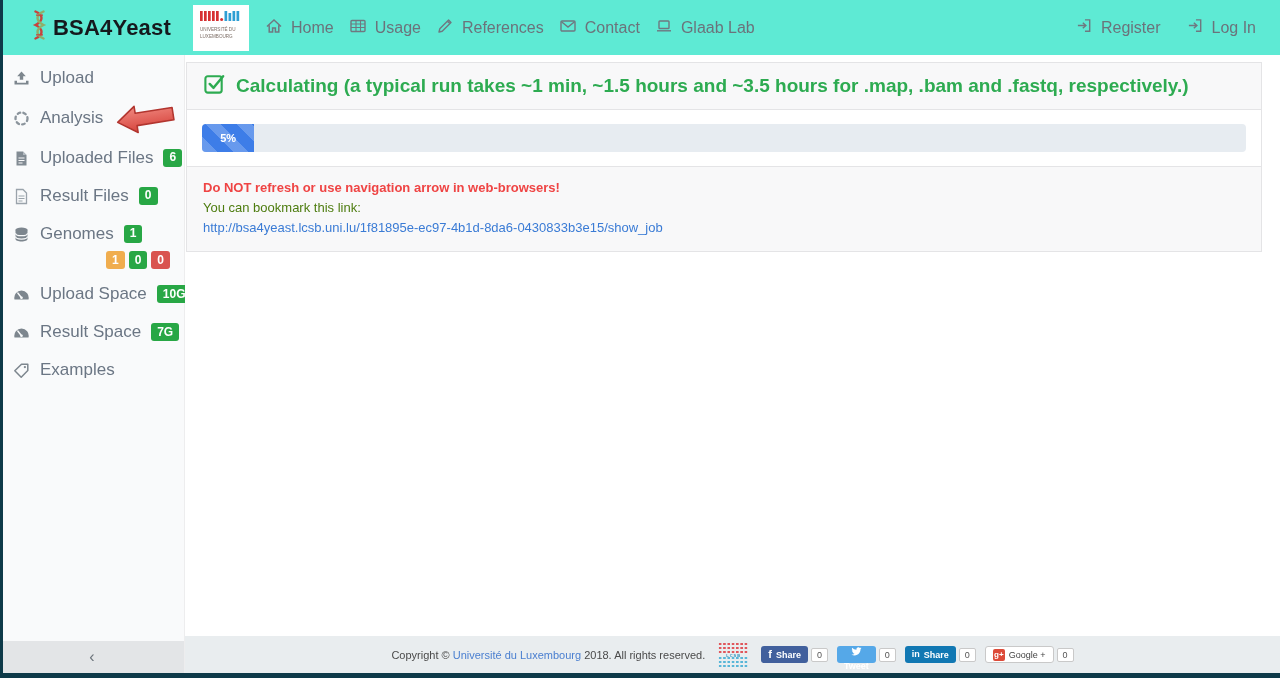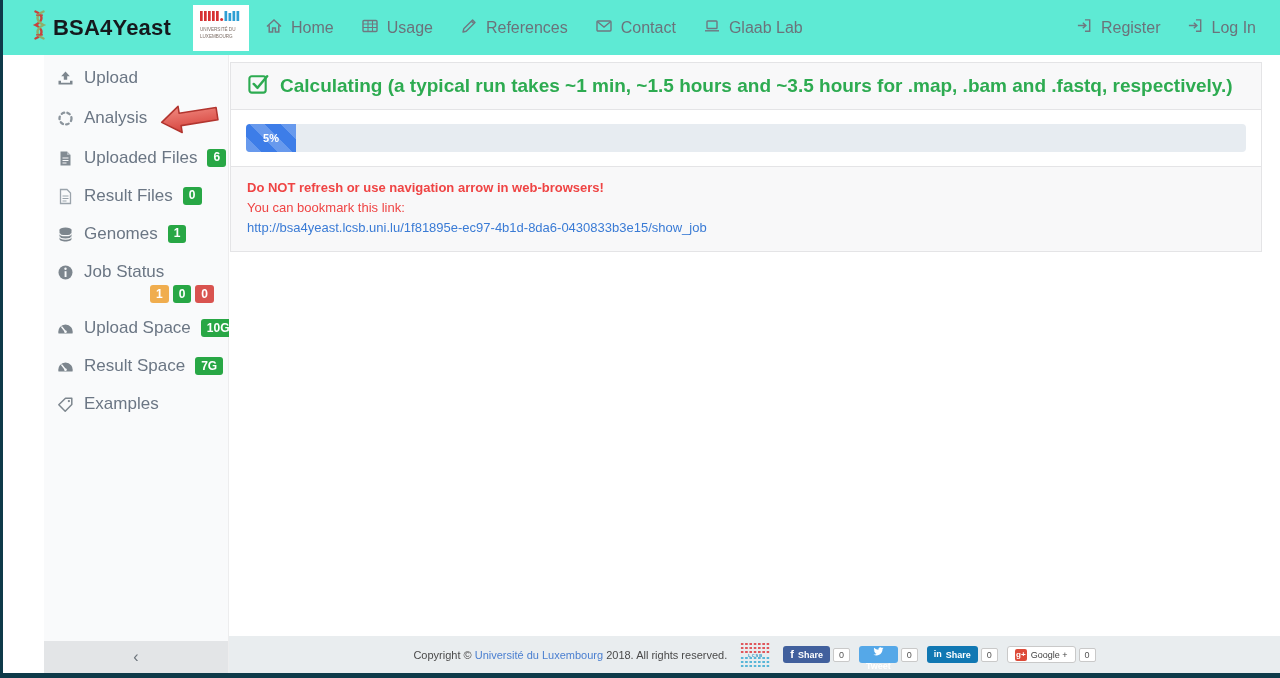--- a/index.html
+++ b/index.html
@@ -8,28 +8,28 @@
   .app { position:relative; width:1280px; height:678px; display:flex; flex-direction:column; }
   .left-stripe { position:absolute; left:0; top:0; width:3px; height:100%; background:#0e3a49; z-index:20; }
 
   
   .navbar { height:55px; background:#5eead4; display:flex; align-items:center;
     padding:0 24px 0 30px; flex-shrink:0; }
   .brand { display:flex; align-items:center; gap:3px; font-size:22px; font-weight:bold;
     color:#15191d; cursor:pointer; letter-spacing:.2px; }
   .unilu-box { background:#fff; width:56px; height:46px; margin-left:22px; padding:3px 4px;
     display:flex; align-items:center; justify-content:center; cursor:pointer; }
-  .nav-links { display:flex; align-items:flex-start; gap:27px; margin-left:16px; }
+  .nav-links { display:flex; align-items:flex-start; gap:15px; margin-left:16px; }
   .nav-link { display:flex; align-items:center; gap:8px; color:#6b737b; font-size:16px; cursor:pointer; }
   .nav-link svg { flex-shrink:0; }
   .spacer { flex:1; }
   .auth-links { display:flex; align-items:center; gap:26px; }
 
   
-  .body-row { flex:1; display:flex; min-height:0;margin-left:44px; }
+  .body-row { flex:1; display:flex; min-height:0; }
   .sidebar { width:185px; background:#f9fafb; border-right:1px solid #ededee;
     display:flex; flex-direction:column; padding-top:6px; flex-shrink:0; }
   .side-item { display:flex; align-items:center; gap:10px; padding:7px 8px 7px 13px;
     margin-bottom:4px; color:#6b7684; font-size:17px; font-weight:500; cursor:pointer; white-space:nowrap; }
   .side-item svg.sicon { flex-shrink:0; }
   .badge { display:inline-block; background:#28a745; color:#fff; font-size:12px; font-weight:bold;
     padding:2.5px 6px; border-radius:3px; line-height:1.1; }
   .badge.warn { background:#f0ad4e; }
   .badge.danger { background:#d9534f; }
   .job-badges { display:flex; gap:4px; justify-content:flex-end; padding-right:14px;
@@ -48,21 +48,21 @@
   .status-text { display:flex; align-items:center; gap:10px; color:#2dab51;
     font-size:19px; font-weight:600; }
   .panel.progress-panel { background:#fff; padding:14px 15px; }
   .progress-track { height:28px; background:#e7ecf1; border-radius:4px; overflow:hidden; }
   .progress-fill { height:100%; width:5%; background-color:#3d7de8;
     background-image:repeating-linear-gradient(45deg, rgba(255,255,255,.22) 0 11px, transparent 11px 22px);
     display:flex; align-items:center; justify-content:center;
     color:#fff; font-size:11px; font-weight:bold; }
   .panel.note { padding:11px 16px 13px 16px; font-size:13px; line-height:1.55; }
   .warn-text { color:#ef4444; font-weight:bold; }
-  .hint-text { color:#ef4444; }
+  .hint-text { color:#4d7c0f; }
   .link-text { color:#3a7bd5; cursor:pointer; text-decoration:none; display:inline-block; }
 
   
   .main-footer { height:37px; background:#e9edef; display:flex; align-items:center;
     justify-content:center; gap:9px; font-size:11px; color:#4a4a4a; flex-shrink:0; }
   .copy-link { color:#4a7fd0; cursor:pointer; }
   .lcsb { position:relative; width:30px; height:26px; margin:0 4px; }
   .lcsb-top { height:12px;
     background-image:radial-gradient(circle, #e0575c 1.1px, transparent 1.3px);
     background-size:4.3px 4px; }
@@ -243,28 +243,20 @@
       <div class="side-item">
         <svg class="sicon" width="17" height="17" viewBox="0 0 17 17">
             <path d="M2.5 3.8 V13 C2.5 14.4 5.2 15.5 8.5 15.5 C11.8 15.5 14.5 14.4 14.5 13 V3.8" fill="#7d868e"></path>
             <ellipse cx="8.5" cy="3.8" rx="6" ry="2.3" fill="#7d868e"></ellipse>
             <path d="M2.5 7.2 C2.5 8.6 5.2 9.7 8.5 9.7 C11.8 9.7 14.5 8.6 14.5 7.2 M2.5 10.6 C2.5 12 5.2 13.1 8.5 13.1 C11.8 13.1 14.5 12 14.5 10.6" stroke="#f9fafb" stroke-width="1.2" fill="none"></path>
           </svg>
         <span>Genomes</span>
         <span class="badge">1</span>
       </div>
 
-      <div class="side-item" style="margin-bottom:0;">
-        <svg class="sicon" width="17" height="17" viewBox="0 0 17 17">
-            <circle cx="8.5" cy="8.5" r="7" fill="#7d868e"></circle>
-            <rect x="7.6" y="7.2" width="1.9" height="5.8" fill="#f9fafb"></rect>
-            <circle cx="8.5" cy="4.8" r="1.2" fill="#f9fafb"></circle>
-          </svg>
-        <span>Job Status</span>
-      </div>
       <div class="job-badges">
         <span class="badge warn">1</span>
         <span class="badge">0</span>
         <span class="badge danger">0</span>
       </div>
 
       <div class="side-item">
         <svg class="sicon" width="17" height="17" viewBox="0 0 17 17">
             <path d="M1.5 13.5 A7.2 7.2 0 1 1 15.5 13.5 Z" fill="#7d868e"></path>
             <path d="M8.5 11.8 L4.8 7" stroke="#f9fafb" stroke-width="1.4" stroke-linecap="round"></path>

